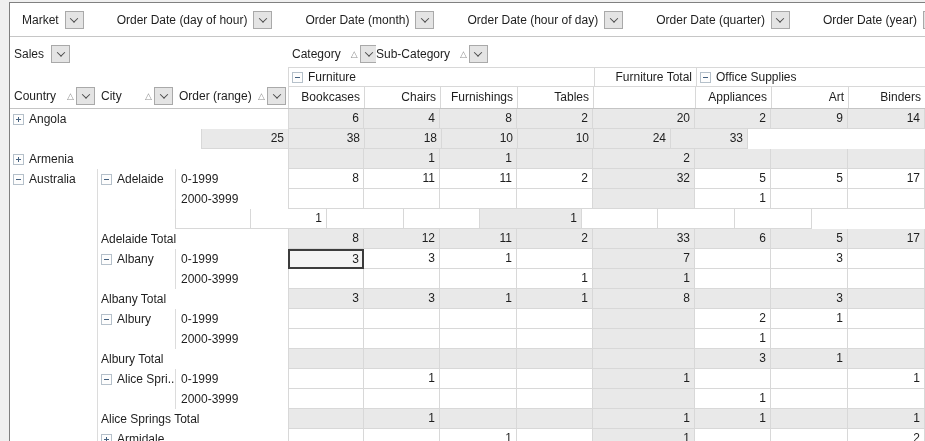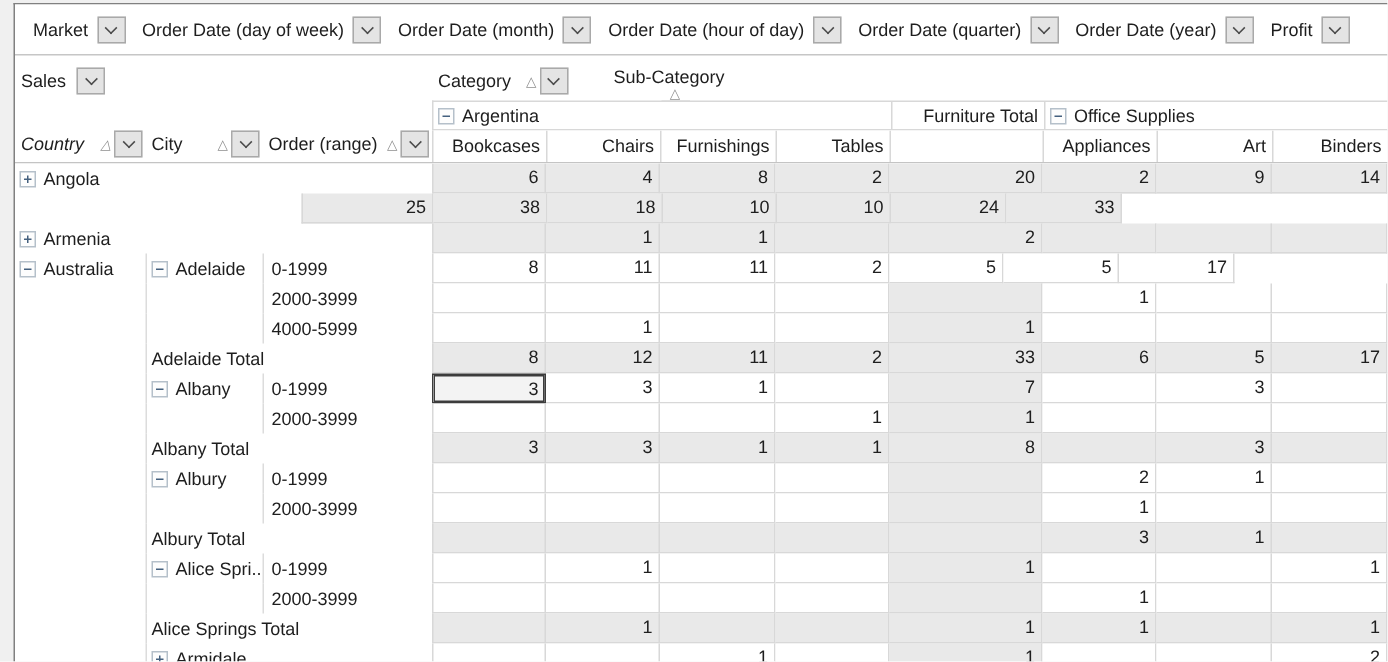--- a/index.html
+++ b/index.html
@@ -9,42 +9,42 @@
     font-family:"Liberation Sans", sans-serif; font-size:12px;
   }
   .border-top { position:absolute; left:9px; top:2px; width:916px; height:1px; background:#808080; }
   .border-left { position:absolute; left:9px; top:2px; width:1px; height:439px; background:#808080; }
   .content-bg { position:absolute; left:10px; top:3px; width:915px; height:438px; background:#fff; }
 
   
   .filter-bar { position:absolute; left:10px; top:3px; width:915px; height:34px;
     border-bottom:1px solid #c6c6c6; display:flex; align-items:center; padding-left:4px;
     background:#fff; white-space:nowrap; overflow:hidden; }
-  .filter-item { display:flex; align-items:center; margin-right:3px; margin-left:8px; }
+  .filter-item { display:flex; align-items:center; margin-right:25px; margin-left:8px; }
   .flabel { margin-right:6px; }
 
   .dd-btn { width:19px; height:18px; background:#e4e4e4; border:1px solid #a9a9a9;
     display:inline-flex; align-items:center; justify-content:center; flex:none; }
   .chev { display:block; width:6px; height:6px; border-right:1px solid #4a4a4a;
     border-bottom:1px solid #4a4a4a; transform:rotate(45deg) translate(-1px,-1px); }
   .sort { font-size:9px; color:#8f8f8f; line-height:1; margin:0 2px; }
 
   
   .pill { position:absolute; display:flex; align-items:center; height:20px; background:#fff; }
   #measurePill { left:14px; top:44px; }
   #measurePill .flabel { margin-right:7px; }
   #catHead  { left:292px; top:44px; }
-  #subcatHead { left:409px; top:44px;flex-direction:column; }
+  #subcatHead { left:376px; top:44px; }
   .pill .dimlabel { margin-right:8px; }
 
   
   .rdh { position:absolute; top:84px; height:24px; display:flex; align-items:center;
     justify-content:space-between; padding:0 2px 0 4px; background:#fff; overflow:hidden; white-space:nowrap; }
   .rgrp { display:inline-flex; align-items:center; }
-  #rdhCountry { left:10px;  width:87px;font-style:italic;  }
+  #rdhCountry { left:10px;  width:87px;  }
   #rdhCity    { left:97px;  width:78px;  }
   #rdhRange   { left:175px; width:113px; }
 
   
   .group-row { position:absolute; left:288px; top:67px; width:637px; height:20px; display:flex;
     border-top:1px solid #d8d8d8; border-bottom:1px solid #d8d8d8; border-left:1px solid #d8d8d8;
     background:#fff; overflow:hidden; }
   .gh { display:flex; align-items:center; padding-left:3px; overflow:hidden; white-space:nowrap; flex:none; }
   .gh.bl { border-left:1px solid #d8d8d8; }
   .gh.total { justify-content:flex-end; padding-right:4px; }
@@ -85,21 +85,21 @@
 <div class="border-left"></div>
 
 <div class="filter-bar" id="filterBar">
     <div class="filter-item">
       <span class="flabel">Market</span>
       <span class="dd-btn">
         <i class="chev"></i>
       </span>
     </div>
     <div class="filter-item">
-      <span class="flabel">Order Date (day of week)</span>
+      <span class="flabel">Order Date (day of hour)</span>
       <span class="dd-btn">
         <i class="chev"></i>
       </span>
     </div>
     <div class="filter-item">
       <span class="flabel">Order Date (month)</span>
       <span class="dd-btn">
         <i class="chev"></i>
       </span>
     </div>
@@ -176,21 +176,21 @@
       <span class="sort">△</span>
       <span class="dd-btn">
         <i class="chev"></i>
       </span>
     </span>
 </div>
 
 <div class="group-row" id="groupRow">
     <div class="gh" style="width: 305px;">
       <span class="exp minus"></span>
-      <span>Argentina</span>
+      <span>Furniture</span>
     </div>
     <div class="gh total bl" style="width: 102px;">
       <span>Furniture Total</span>
     </div>
     <div class="gh bl" style="width: 182px;">
       <span class="exp minus"></span>
       <span>Office Supplies</span>
     </div>
   </div>
 <div class="subhead-row" id="subheadRow">
@@ -258,20 +258,21 @@
         <span class="exp minus"></span>
         <span>Adelaide</span>
       </div>
       <div class="lc lc-range vline">
         <span>0-1999</span>
       </div>
       <div class="dc first" style="width: 76px;">8</div>
       <div class="dc" style="width: 76px;">11</div>
       <div class="dc" style="width: 77px;">11</div>
       <div class="dc" style="width: 76px;">2</div>
+      <div class="dc shade" style="width: 102px;">32</div>
       <div class="dc" style="width: 76px;">5</div>
       <div class="dc" style="width: 77px;">5</div>
       <div class="dc" style="width: 77px;">17</div>
     </div>
     <div class="prow">
       <div class="lc lc-country"></div>
       <div class="lc lc-city vline"></div>
       <div class="lc lc-range vline">
         <span>2000-3999</span>
       </div>
@@ -280,23 +281,20 @@
       <div class="dc" style="width: 77px;"></div>
       <div class="dc" style="width: 76px;"></div>
       <div class="dc shade" style="width: 102px;"></div>
       <div class="dc" style="width: 76px;">1</div>
       <div class="dc" style="width: 77px;"></div>
       <div class="dc" style="width: 77px;"></div>
     </div>
     <div class="prow">
       <div class="lc lc-country"></div>
       <div class="lc lc-city vline"></div>
-      <div class="lc lc-range vline">
-        <span>4000-5999</span>
-      </div>
       <div class="dc first" style="width: 76px;"></div>
       <div class="dc" style="width: 76px;">1</div>
       <div class="dc" style="width: 77px;"></div>
       <div class="dc" style="width: 76px;"></div>
       <div class="dc shade" style="width: 102px;">1</div>
       <div class="dc" style="width: 76px;"></div>
       <div class="dc" style="width: 77px;"></div>
       <div class="dc" style="width: 77px;"></div>
     </div>
     <div class="prow">

